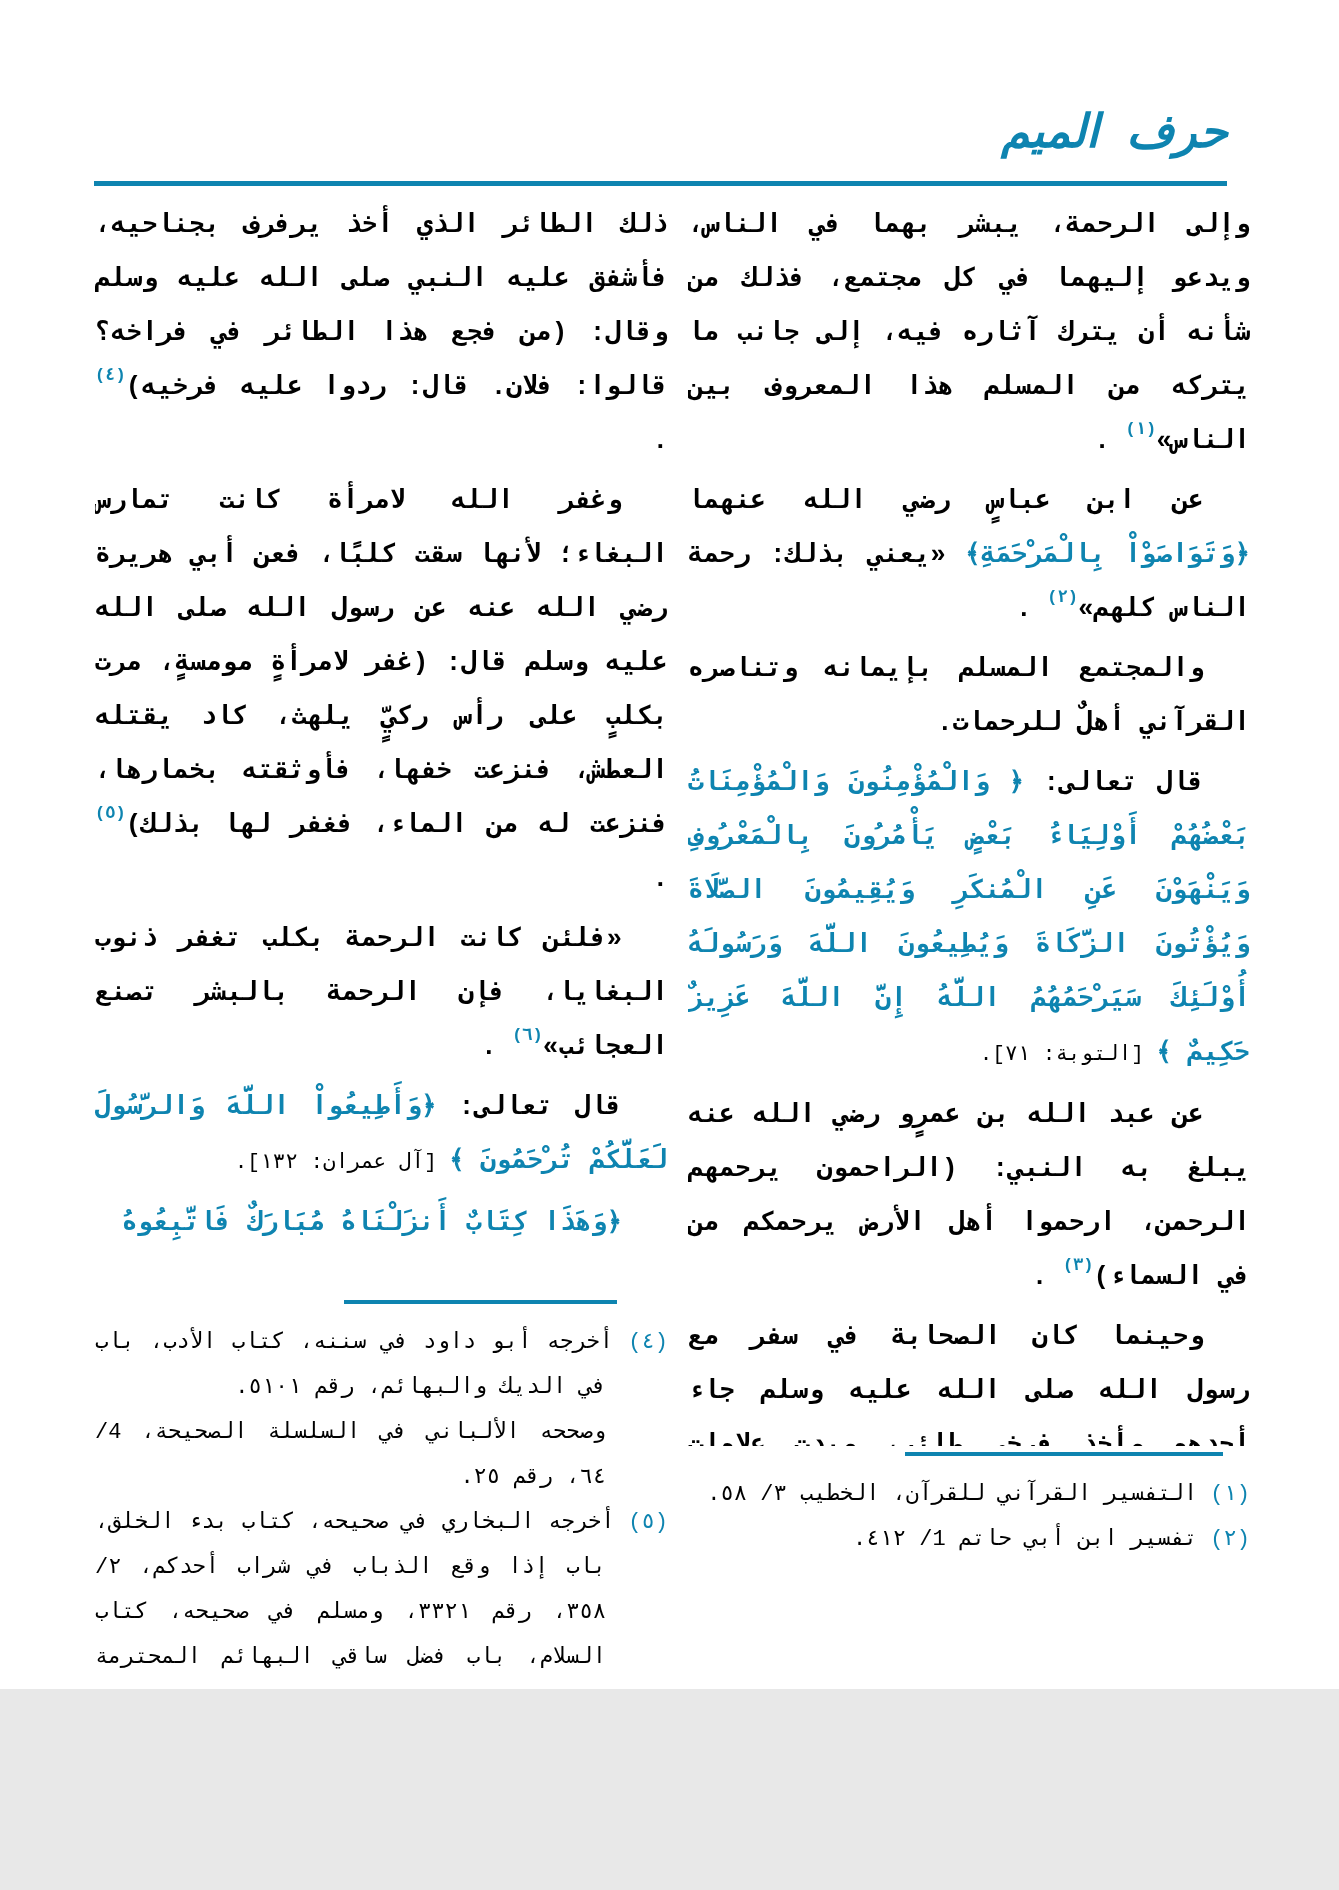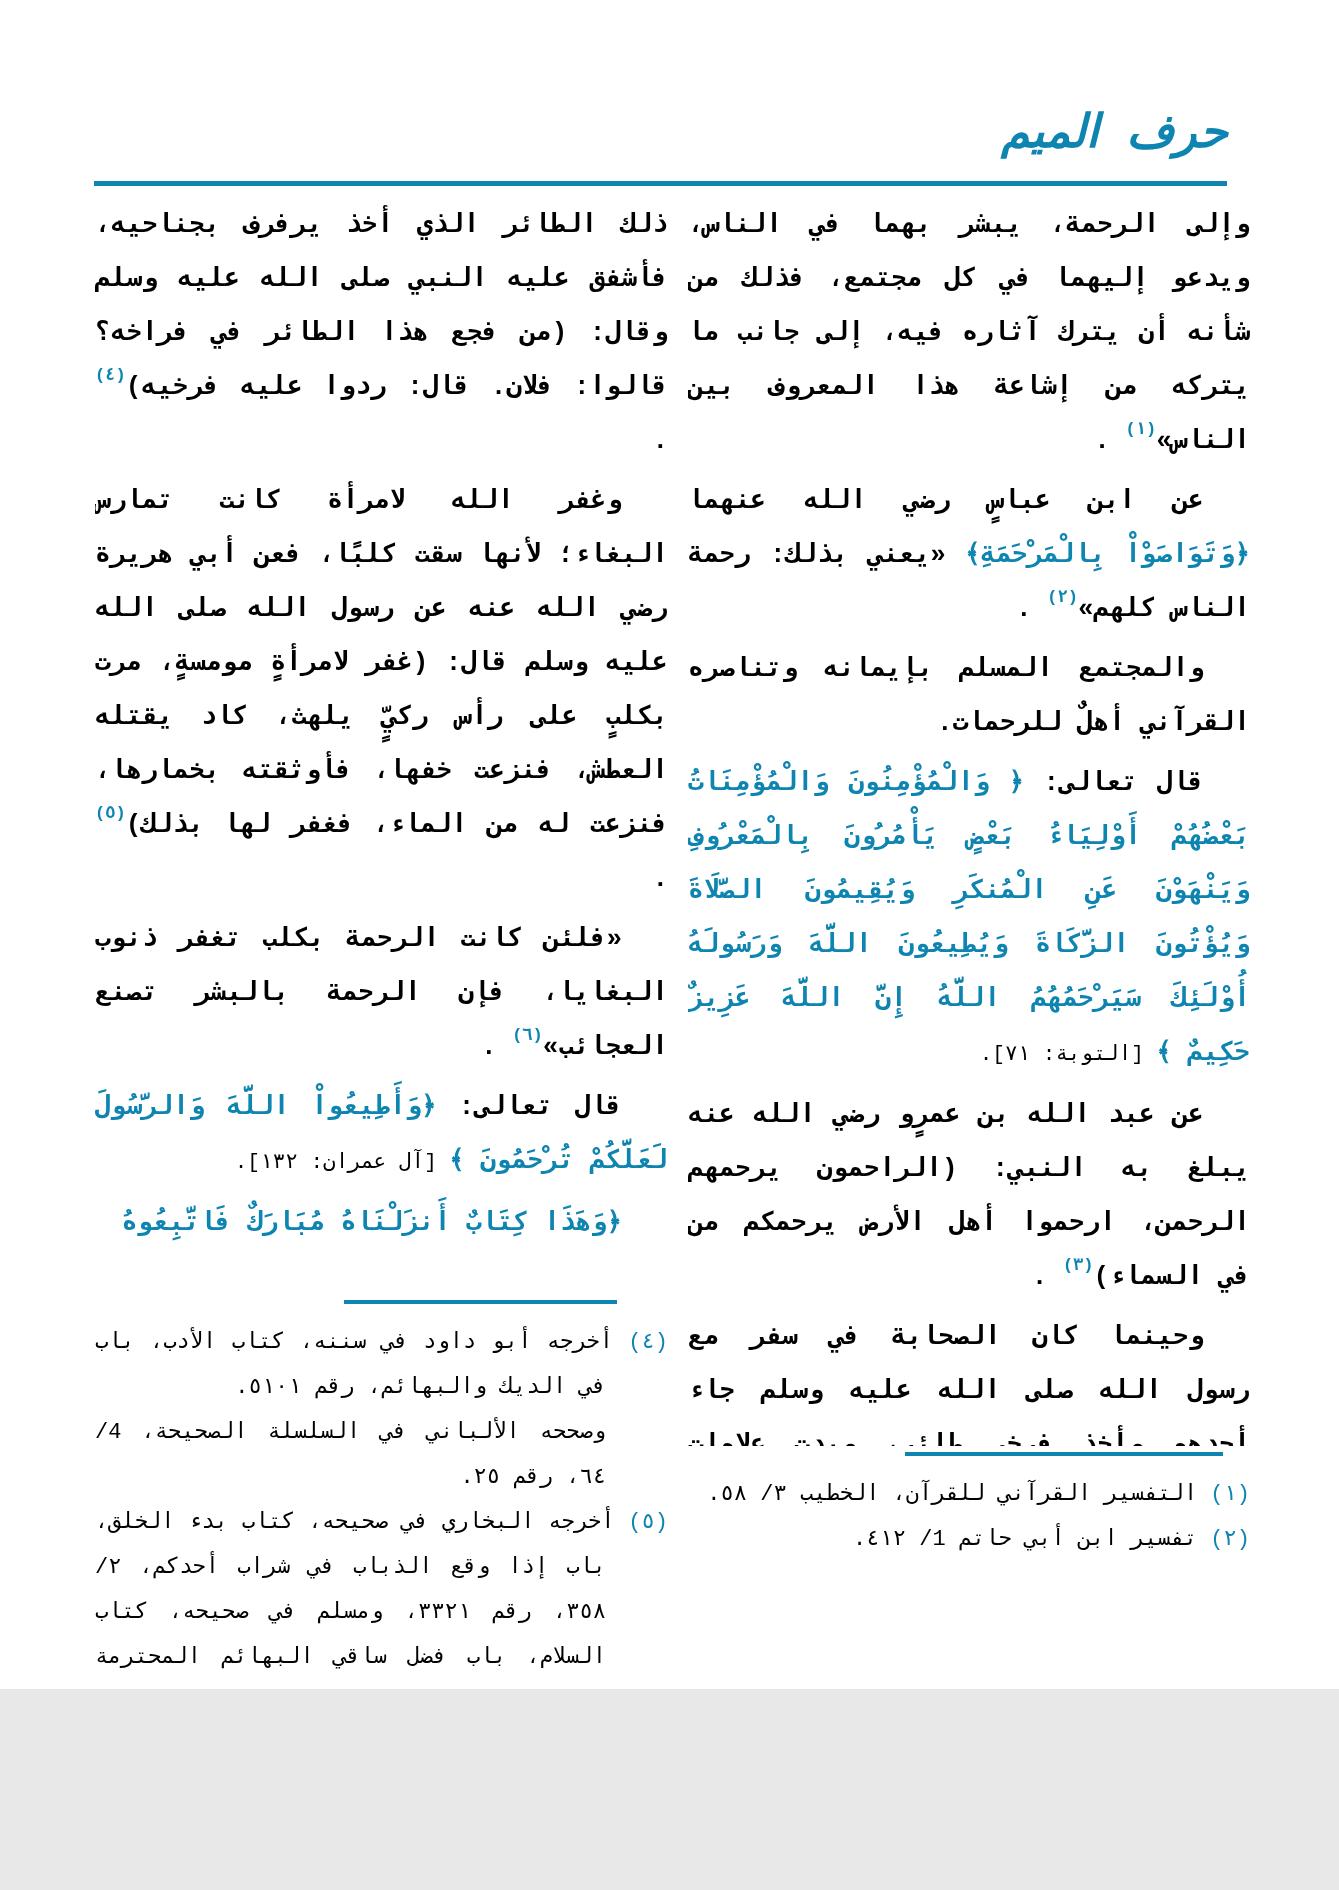--- a/index.html
+++ b/index.html
@@ -69,21 +69,21 @@
 </head>
 <body>
 
 <div class="page">
 
   <div class="header-title">حرف الميم</div>
   <div class="header-rule"></div>
 
   <div class="col col-right">
     <div class="body">
-        <p class="para"><span class="seg-t">وإلى الرحمة، يبشر بهما في الناس، ويدعو إليهما في كل مجتمع، فذلك من شأنه أن يترك آثاره فيه، إلى جانب ما يتركه من إشاعة هذا المعروف بين الناس»</span><span class="seg-ref">(١)</span><span class="seg-t"> .</span></p>
+        <p class="para"><span class="seg-t">وإلى الرحمة، يبشر بهما في الناس، ويدعو إليهما في كل مجتمع، فذلك من شأنه أن يترك آثاره فيه، إلى جانب ما يتركه من المسلم هذا المعروف بين الناس»</span><span class="seg-ref">(١)</span><span class="seg-t"> .</span></p>
         <p class="para indent"><span class="seg-t">عن ابن عباسٍ رضي الله عنهما </span><span class="seg-q">﴿وَتَوَاصَوْاْ بِالْمَرْحَمَةِ﴾</span><span class="seg-t"> «يعني بذلك: رحمة الناس كلهم»</span><span class="seg-ref">(٢)</span><span class="seg-t"> .</span></p>
         <p class="para indent"><span class="seg-t">والمجتمع المسلم بإيمانه وتناصره القرآني أهلٌ للرحمات.</span></p>
         <p class="para indent"><span class="seg-t">قال تعالى: </span><span class="seg-q">﴿ وَالْمُؤْمِنُونَ وَالْمُؤْمِنَاتُ بَعْضُهُمْ أَوْلِيَاءُ بَعْضٍ يَأْمُرُونَ بِالْمَعْرُوفِ وَيَنْهَوْنَ عَنِ الْمُنكَرِ وَيُقِيمُونَ الصَّلَاةَ وَيُؤْتُونَ الزَّكَاةَ وَيُطِيعُونَ اللَّهَ وَرَسُولَهُ أُوْلَئِكَ سَيَرْحَمُهُمُ اللَّهُ إِنَّ اللَّهَ عَزِيزٌ حَكِيمٌ ﴾</span><span class="seg-src"> [التوبة: ٧١].</span></p>
         <p class="para indent"><span class="seg-t">عن عبد الله بن عمرٍو رضي الله عنه يبلغ به النبي: (الراحمون يرحمهم الرحمن، ارحموا أهل الأرض يرحمكم من في السماء)</span><span class="seg-ref">(٣)</span><span class="seg-t"> .</span></p>
         <p class="para indent"><span class="seg-t">وحينما كان الصحابة في سفر مع رسول الله صلى الله عليه وسلم جاء أحدهم وأخذ فرخي طائر، وبدت علامات الحزن على</span></p>
       </div>
   </div>
 
   <div class="col col-left">
     <div class="body">

